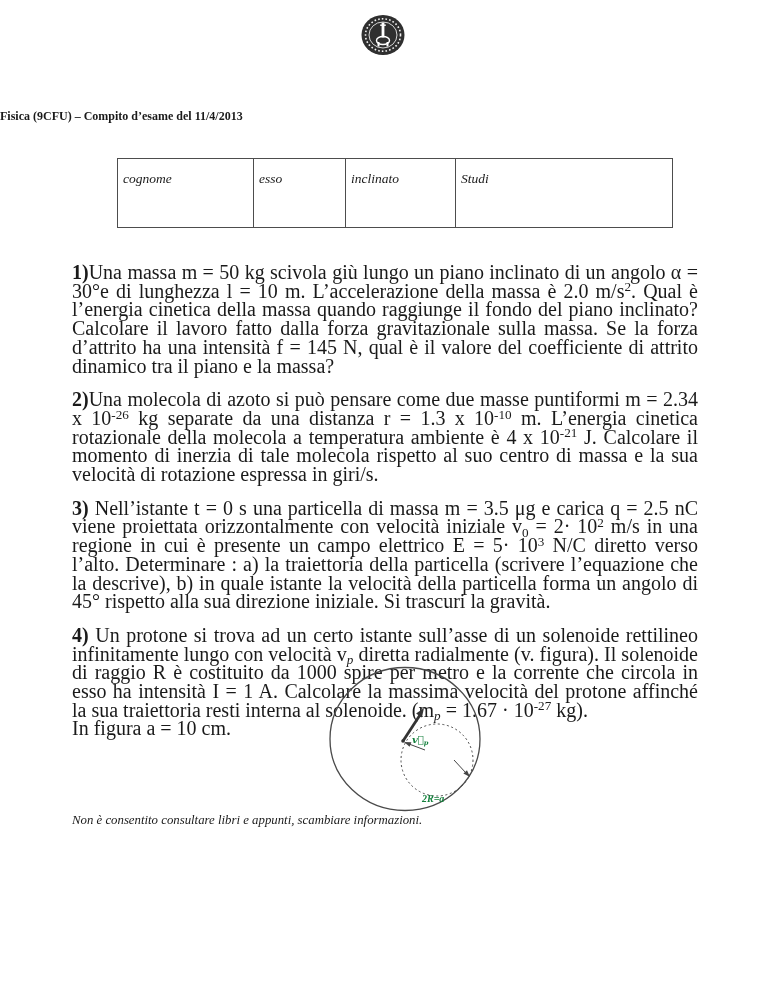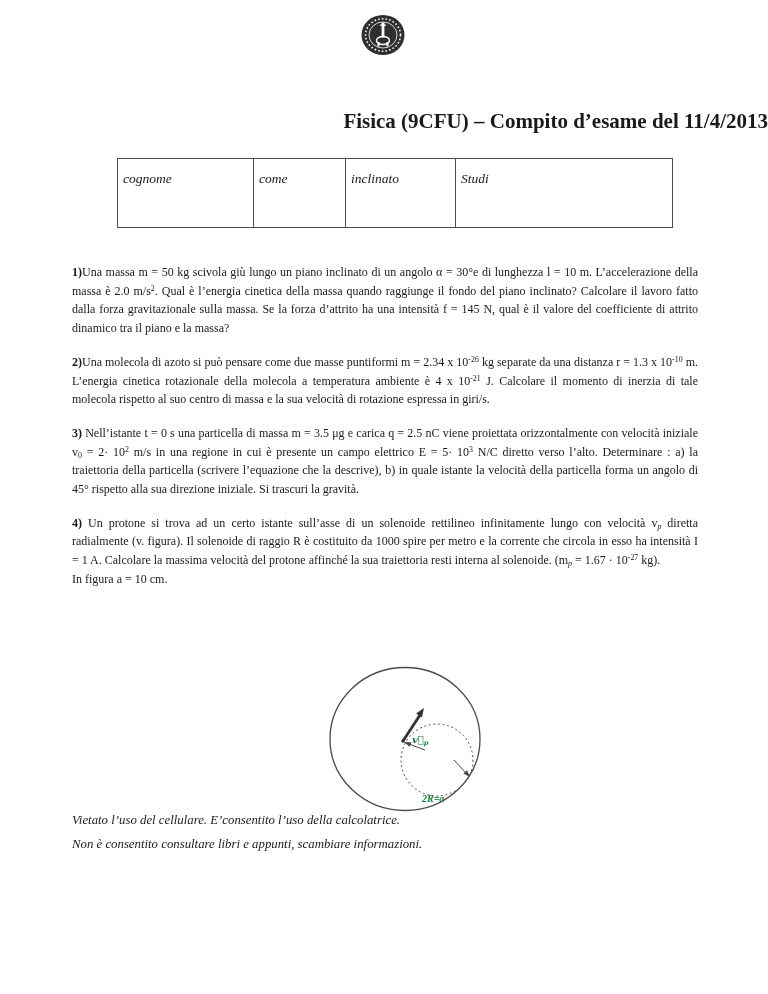--- a/index.html
+++ b/index.html
@@ -26,24 +26,23 @@
     text-align: center;
     font-style: italic;
     font-size: 13.5px;
     line-height: 14.6px;
   }
   .exam-title {
     position: absolute;
     top: 109px;
     left: 0;
     right: 0;
-    text-align: right;
+    text-align: left;
     font-weight: bold;
-    font-size: 21px;
-    padding-left: 12px;
+    font-size: 12px;
   }
   
   .info-table {
     position: absolute;
     left: 117px;
     top: 158px;
     width: 511px;
     border-collapse: collapse;
     table-layout: fixed;
   }
@@ -58,21 +57,21 @@
   .col-cognome   { width: 125px; }
   .col-nome      { width: 81px;  }
   .col-matricola { width: 99px;  }
   .col-firma     { width: 206px; }
   
   .problems {
     position: absolute;
     left: 72px;
     top: 263px;
     width: 626px;
-    font-size: 12px;
+    font-size: 20px;
     line-height: 18.7px;
     text-align: justify;
   }
   .problem { margin: 0 0 15px 0; }
   .bold { font-weight: bold; }
   .ital { font-style: italic; }
   sup, sub {
     font-size: 0.66em;
     line-height: 0;
     vertical-align: baseline;
@@ -128,21 +127,21 @@
       <rect x="26.5" y="28" width="2" height="4.5" fill="#ffffff"></rect>
     </svg>
   </div>
 
   <div class="exam-title">Fisica (9CFU) – Compito d’esame del 11/4/2013</div>
 
   <table class="info-table">
     <tbody>
         <tr>
       <td class="col-cognome">cognome</td>
-      <td class="col-nome">come</td>
+      <td class="col-nome">esso</td>
       <td class="col-matricola">inclinato</td>
       <td class="col-firma">Studi</td>
     </tr>
   </tbody>
     </table>
 
   <div class="problems">
       <p class="problem"><span class="bold">1)</span><span>Una  massa m = 50 kg scivola giù lungo un piano inclinato di un angolo α = 30°e di lunghezza l = 10 m. L’accelerazione della massa è 2.0 m/s</span><sup>2</sup><span>. Qual è l’energia cinetica della massa quando raggiunge il fondo del piano inclinato? Calcolare il lavoro fatto dalla forza gravitazionale sulla massa. Se la forza d’attrito ha una intensità f = 145 N, qual è il valore del coefficiente di attrito dinamico tra il piano e la massa?</span></p>
       <p class="problem"><span class="bold">2)</span><span>Una molecola di azoto si può pensare come due masse puntiformi m = 2.34 x 10</span><sup>-26</sup><span> kg separate da una distanza  r = 1.3 x 10</span><sup>-10</sup><span> m. L’energia cinetica rotazionale della molecola a temperatura ambiente è 4 x 10</span><sup>-21</sup><span> J. Calcolare il momento di inerzia di tale molecola rispetto al suo centro di massa e la sua velocità di rotazione espressa in giri/s.</span></p>
       <p class="problem"><span class="bold">3)</span><span> Nell’istante t = 0 s una particella di massa m = 3.5 μg e carica q = 2.5 nC viene proiettata orizzontalmente con velocità iniziale v</span><sub>0</sub><span> =  2· 10</span><sup>2</sup><span>  m/s  in una regione in cui è presente un campo elettrico E = 5· 10</span><sup>3</sup><span> N/C  diretto  verso l’alto. Determinare : a) la traiettoria della particella (scrivere l’equazione che la descrive), b) in quale istante la velocità della particella forma un angolo di 45° rispetto alla sua direzione iniziale. Si trascuri la gravità.</span></p>
@@ -171,17 +170,16 @@
       <g>
         <line x1="126" y1="96" x2="138" y2="109" stroke="#444444" stroke-width="1"></line>
         <polygon points="142,113 135.4,109.6 139,106.2" fill="#444444"></polygon>
       </g>
     </svg>
     <div class="fig-label fig-label-vp"><span>v⃗</span><sub class="ital">p</sub></div>
     <div class="fig-label fig-label-2r">2R=a</div>
   </div>
 
   <div class="footer">
-    <div class="footer-line">Vietato l’uso del cellulare. E’consentito l’uso della calcolatrice.</div>
     <div class="footer-line">Non è consentito consultare libri e appunti, scambiare informazioni.</div>
   </div>
 
 </div>
 
 </body></html>

